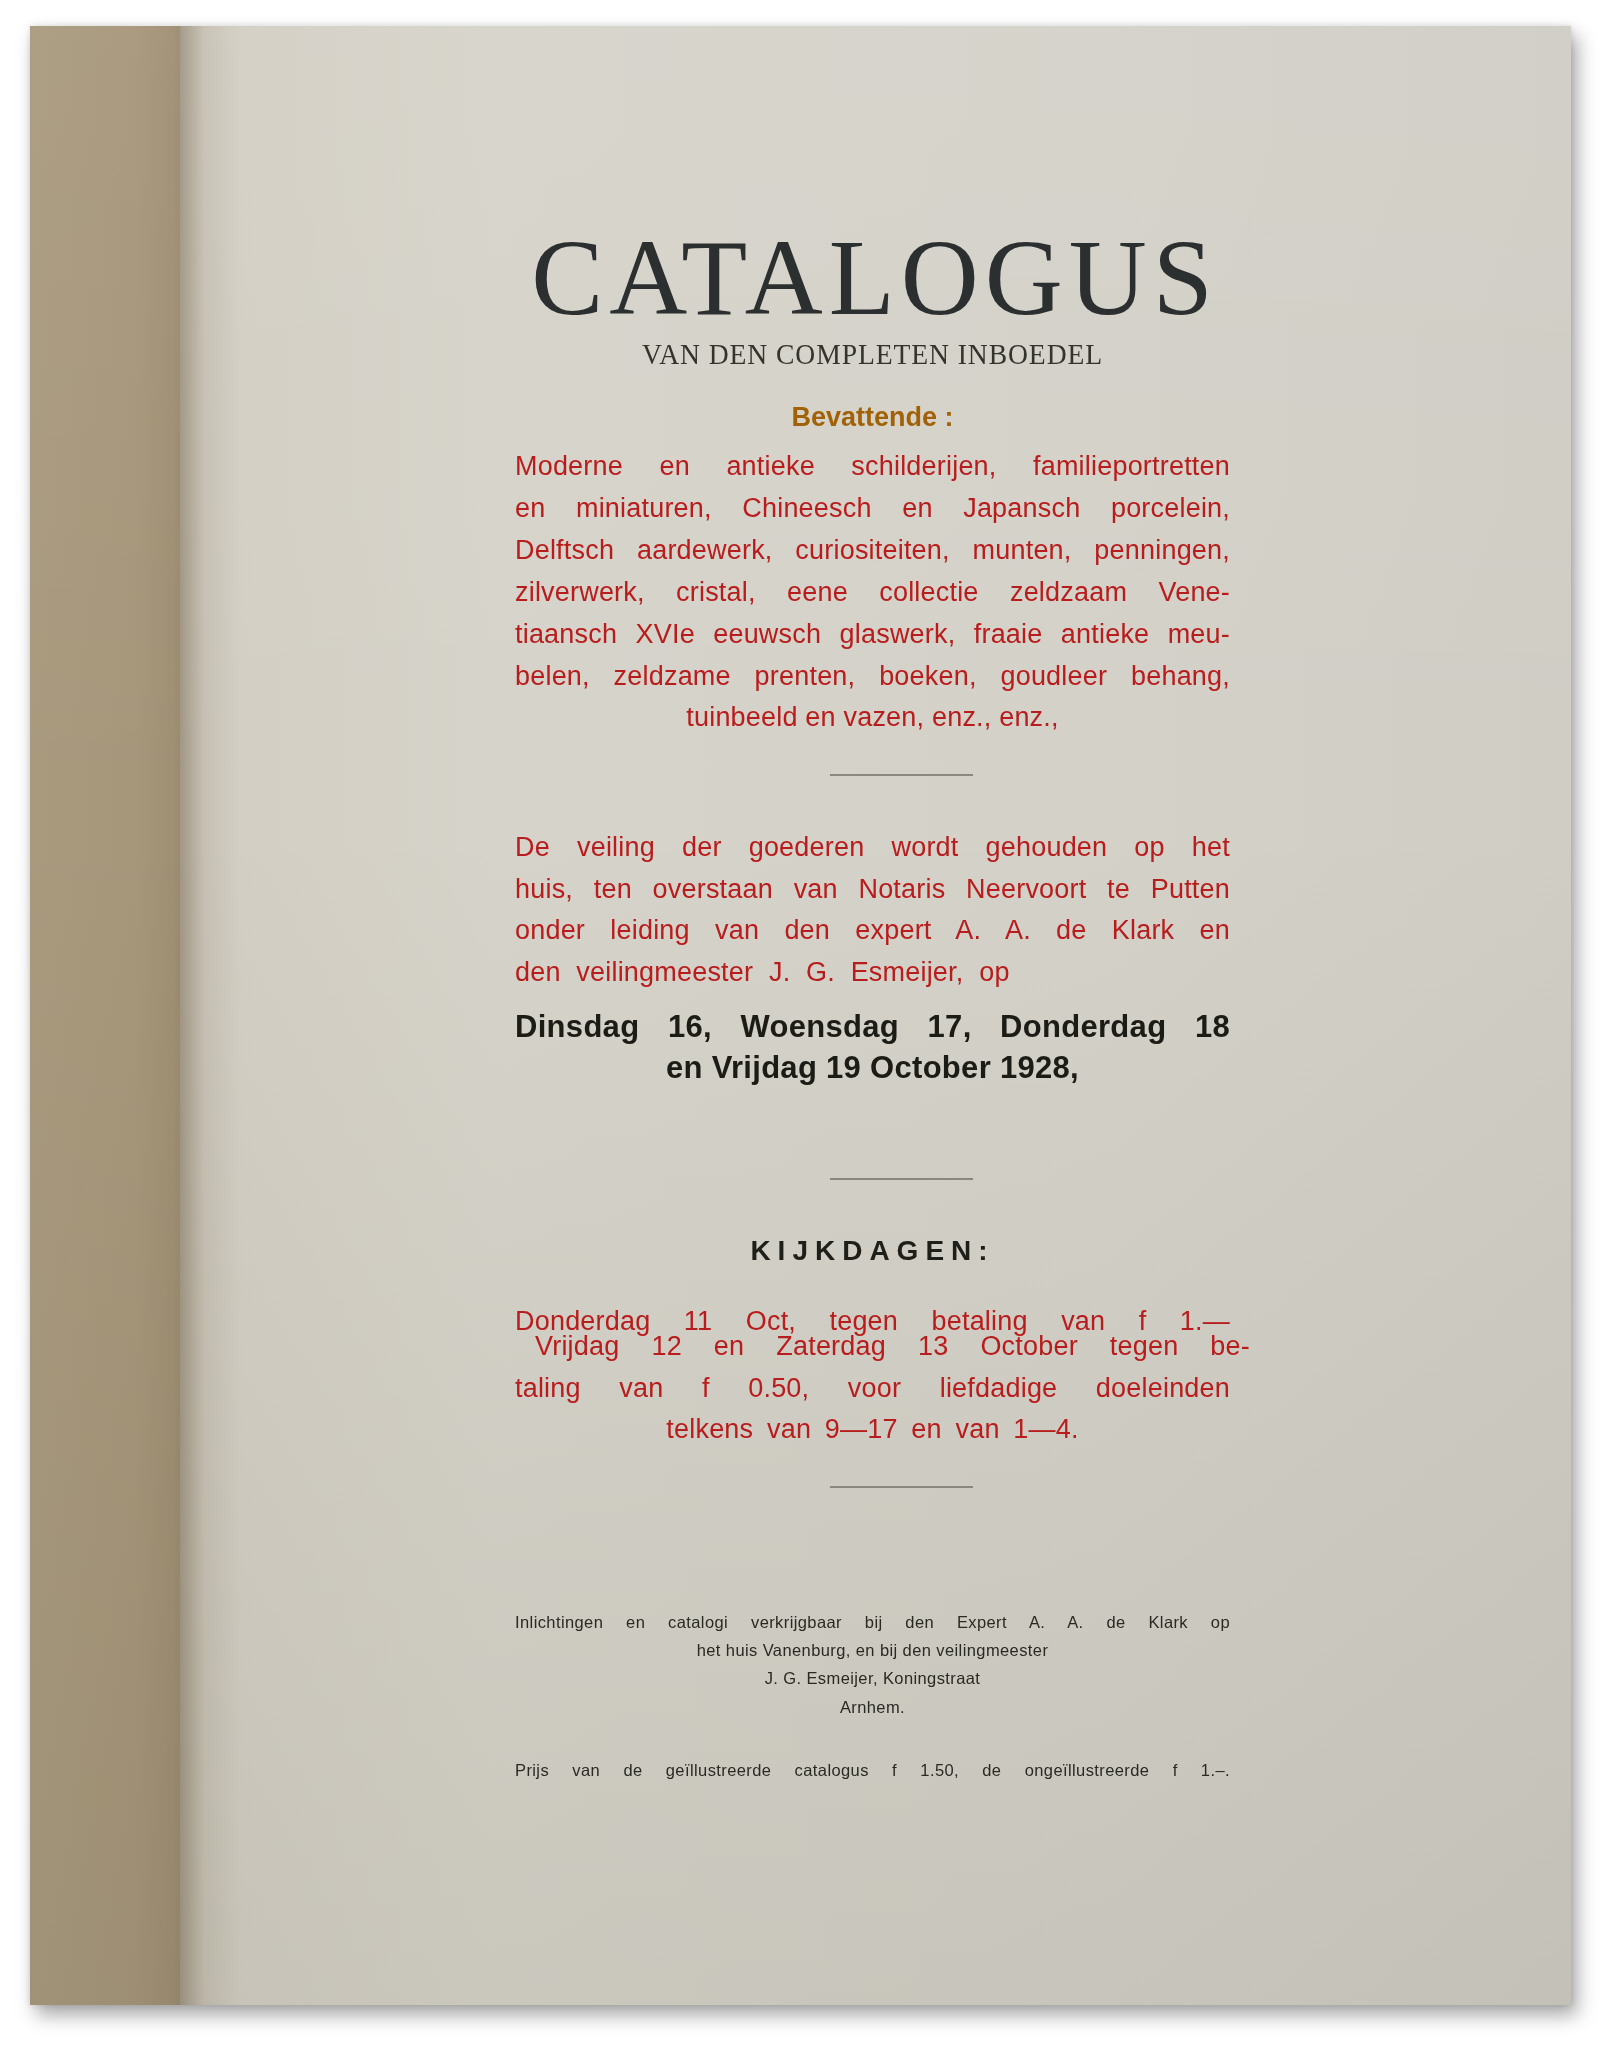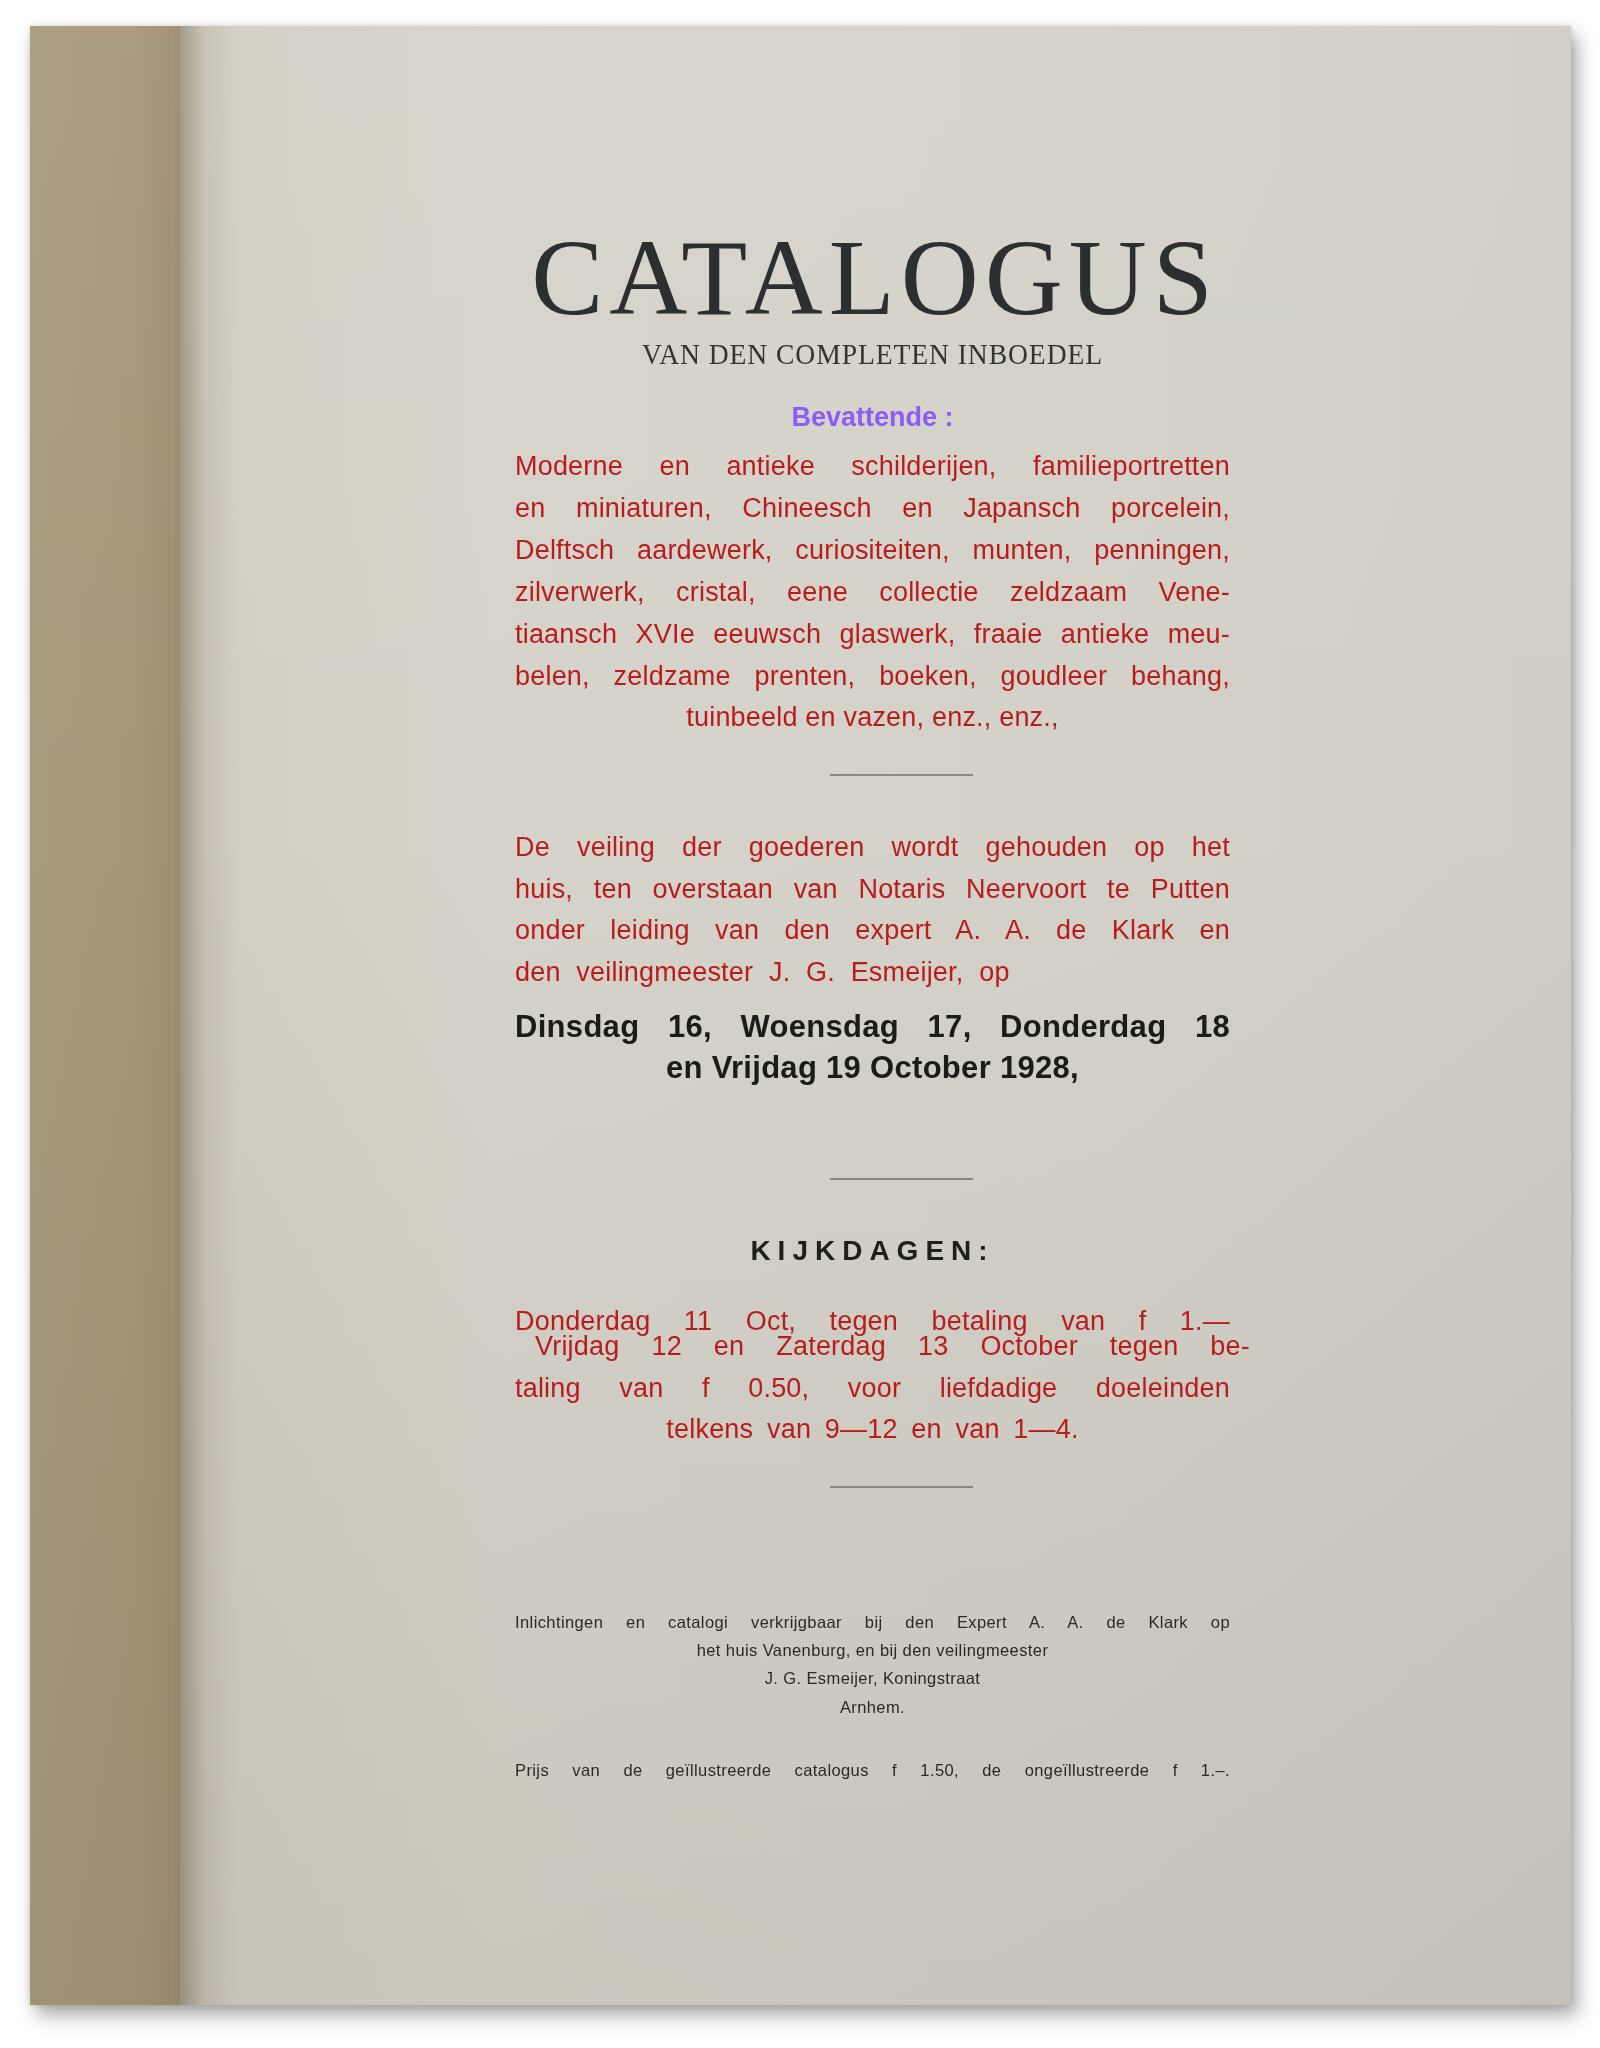--- a/index.html
+++ b/index.html
@@ -36,21 +36,21 @@
     .justify { text-align: justify; text-align-last: justify; white-space: normal; }
     .title {
       font-family: "Liberation Serif", serif; font-weight: 400;
       font-size: 108px; letter-spacing: 6px; line-height: 1; color: #2c2f30;
       left: 505px; width: 740px;
     }
     .subtitle {
       font-family: "Liberation Serif", serif; font-size: 30px; letter-spacing: 1px;
       color: #34342e; transform: scaleX(0.92); transform-origin: center;
     }
-    .bevattende { font-weight: 700; font-size: 27px; color: #8b5cf6; }
+    .bevattende { font-weight: 700; font-size: 27px; color: #a16207; }
     .body {
       font-size: 27px; color: #b91c1c; line-height: 1;
       font-family: "Liberation Sans Narrow", "Liberation Sans", sans-serif;
       letter-spacing: 0.2px;
     }
     .bold-date { font-weight: 700; font-size: 31px; color: #1c1c17; letter-spacing: 0.3px; }
     .kijk { font-weight: 700; font-size: 28px; letter-spacing: 7px; color: #1f1f1a; }
     .small { font-size: 16.5px; color: #2a2a24; letter-spacing: 0.4px; }
     .divider {
       position: absolute; height: 2px; background: #7d7b73; opacity: 0.85;
@@ -92,21 +92,21 @@
   <div class="line center bold-date" style="top:1050px;">en Vrijdag 19 October 1928,</div>
 
   <div class="divider" style="left:830px; width:143px; top:1178px;"></div>
 
   <div class="line center kijk" style="top:1235px;">KIJKDAGEN:</div>
 
   <div>
     <div class="line justify body" style="top:1291px;margin-top:17px;">Donderdag 11 Oct, tegen betaling van f 1.—</div>
     <div class="line justify body" style="top:1333px;margin-left:20px;">Vrijdag 12 en Zaterdag 13 October tegen be-</div>
     <div class="line justify body" style="top:1375px;">taling van f 0.50, voor liefdadige doeleinden</div>
-    <div class="line center body" style="top:1416px; word-spacing:6px;">telkens van 9—12 en van 1—4.</div>
+    <div class="line center body" style="top:1416px; word-spacing:6px;">telkens van 9—17 en van 1—4.</div>
   </div>
 
   <div class="divider" style="left:830px; width:143px; top:1486px;"></div>
 
   <div>
     <div class="line justify small" style="top:1613px;">Inlichtingen en catalogi verkrijgbaar bij den Expert A. A. de Klark op</div>
     <div class="line center small" style="top:1641px;">het huis Vanenburg, en bij den veilingmeester</div>
     <div class="line center small" style="top:1669px;">J. G. Esmeijer, Koningstraat</div>
     <div class="line center small" style="top:1698px;">Arnhem.</div>
   </div>

